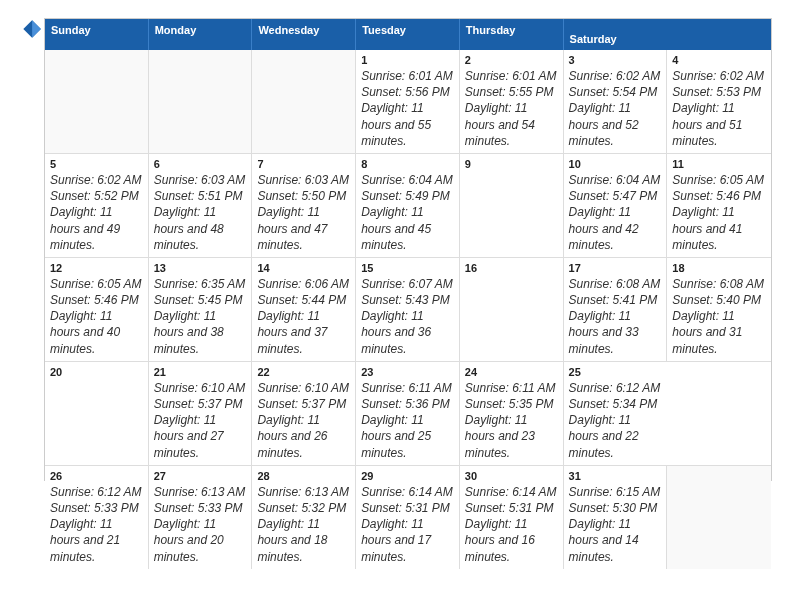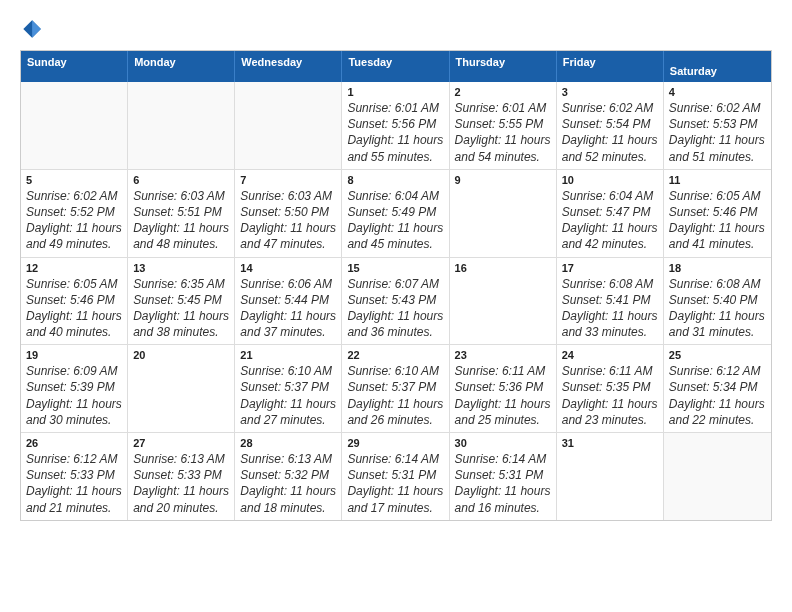--- a/index.html
+++ b/index.html
@@ -8,21 +8,20 @@
       height: 612px;
       background: #fff;
       font-family: Arial, sans-serif;
       overflow: hidden;
     }
     .page {
       width: 792px;
       height: 491px;
       padding: 18px 20px 10px 20px;
       display: flex;
-      flex-direction: column;
     }
     .header {
       display: flex;
       justify-content: space-between;
       align-items: flex-start;
       margin-bottom: 10px;
     }
     .logo {
       display: flex;
       align-items: center;
@@ -134,21 +133,20 @@
     </div>
   </div>
 
   <div class="calendar">
     <div class="cal-header">
     <div class="cal-header-cell">Sunday</div>
         <div class="cal-header-cell">Monday</div>
         <div class="cal-header-cell">Wednesday</div>
         <div class="cal-header-cell">Tuesday</div>
         <div class="cal-header-cell">Thursday</div>
-        <div class="cal-header-cell">Friday</div>
         <div class="cal-header-cell">Saturday</div>
       </div>
     <div class="cal-body">
     <div class="cal-row">
           <div class="cal-cell empty"></div>
           <div class="cal-cell empty"></div>
           <div class="cal-cell empty"></div>
           <div class="cal-cell">
             <span class="day-num">1</span>
             <div class="cell-text">Sunrise: 6:01 AM
@@ -267,27 +265,20 @@
           <div class="cal-cell">
             <span class="day-num">18</span>
             <div class="cell-text">Sunrise: 6:08 AM
 Sunset: 5:40 PM
 Daylight: 11 hours
 and 31 minutes.</div>
           </div>
         </div>
         <div class="cal-row">
           <div class="cal-cell">
-            <span class="day-num">19</span>
-            <div class="cell-text">Sunrise: 6:09 AM
-Sunset: 5:39 PM
-Daylight: 11 hours
-and 30 minutes.</div>
-          </div>
-          <div class="cal-cell">
             <span class="day-num">20</span>
           </div>
           <div class="cal-cell">
             <span class="day-num">21</span>
             <div class="cell-text">Sunrise: 6:10 AM
 Sunset: 5:37 PM
 Daylight: 11 hours
 and 27 minutes.</div>
           </div>
           <div class="cal-cell">
@@ -350,18 +341,22 @@
           </div>
           <div class="cal-cell">
             <span class="day-num">30</span>
             <div class="cell-text">Sunrise: 6:14 AM
 Sunset: 5:31 PM
 Daylight: 11 hours
 and 16 minutes.</div>
           </div>
           <div class="cal-cell">
             <span class="day-num">31</span>
+            <div class="cell-text">Sunrise: 6:15 AM
+Sunset: 5:30 PM
+Daylight: 11 hours
+and 14 minutes.</div>
           </div>
           <div class="cal-cell empty"></div>
         </div>
       </div>
   </div>
 </div>
 
 </body></html>

